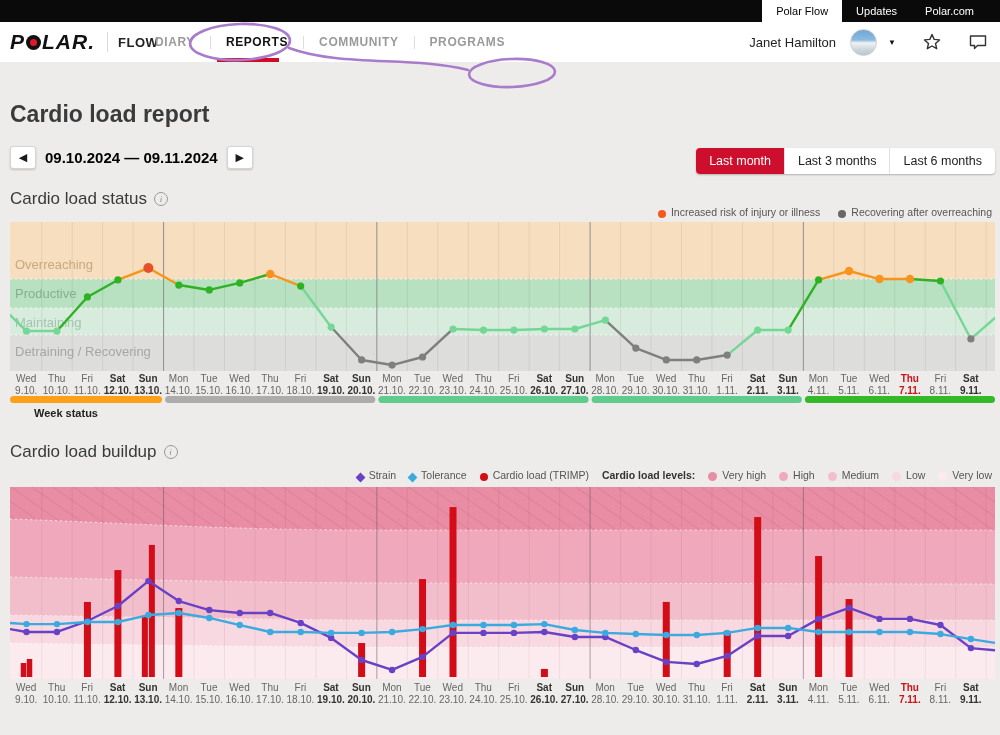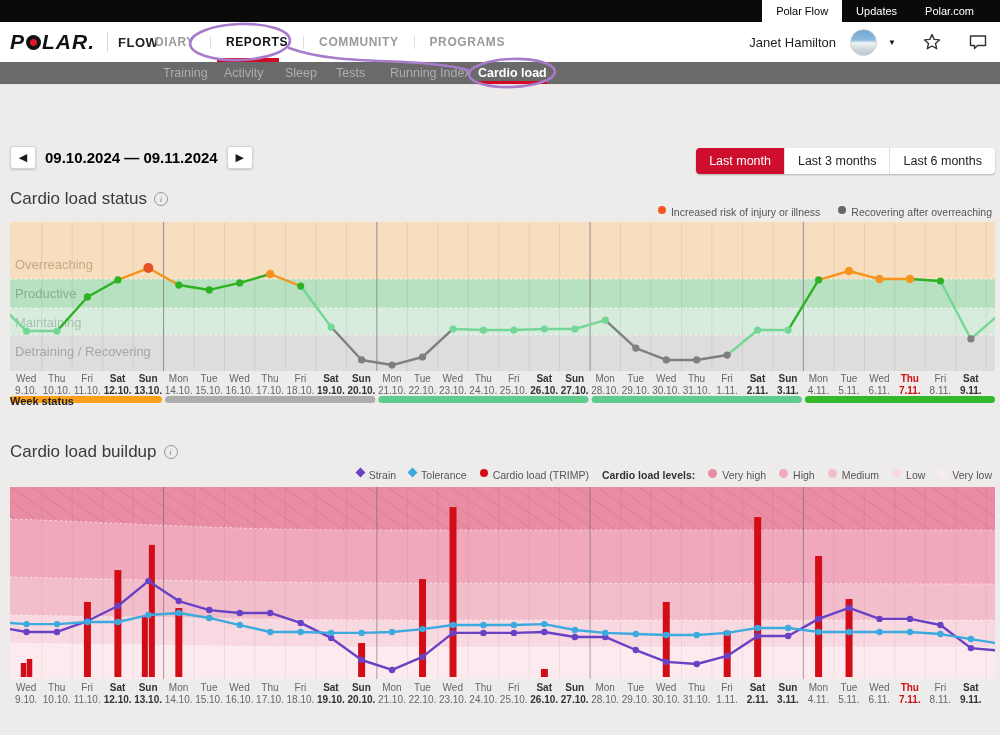--- a/index.html
+++ b/index.html
@@ -49,21 +49,21 @@
   .range-group { position:absolute; right:5px; top:148px; display:flex; background:#fff; border-radius:4px; box-shadow:0 1px 2px rgba(0,0,0,.25); overflow:hidden; }
   .range-btn { font-size:12.5px; color:#222; padding:6px 13px; cursor:pointer; border-left:1px solid #e0e0e0; }
   .range-btn:first-child { border-left:none; }
   .range-btn.active { background:#CE0E2D; color:#fff; }
 
   .section-head { position:absolute; left:10px; display:flex; align-items:center; gap:7px; }
   .section-title { font-size:17px; color:#3a3a3a;text-align:right; }
   .info-icon { width:14px; height:14px; border:1px solid #9a9a9a; border-radius:50%; color:#8a8a8a; font-size:9px; font-style:italic; font-family:"Liberation Serif",serif; display:flex; align-items:center; justify-content:center; cursor:pointer; }
 
   .legend-row { position:absolute; display:flex; align-items:center; gap:18px; font-size:10.5px; color:#555; }
-  .legend-item { display:flex; align-items:flex-start; gap:5px; }
+  .legend-item { display:flex; align-items:flex-end; gap:5px; }
   .dot { width:8px; height:8px; border-radius:50%; }
   .diamond { width:7px; height:7px; transform:rotate(45deg); }
   .lvl-dot { width:9px; height:9px; border-radius:50%; }
   .legend-bold { font-weight:bold; color:#333; }
 
   .chart-svg { position:absolute; left:10px; display:block; }
 
   .day-strip { position:absolute; left:10px; width:985px; display:flex; padding-left:1px; }
   .day-cell { width:30.47px; text-align:center; font-size:10px; color:#666; line-height:11.5px; flex-shrink:0; }
   .day-cell.bold { font-weight:bold; color:#333; }
@@ -114,36 +114,28 @@
           </svg>
       </span>
       <span class="icon-btn">
         <svg width="20" height="18" viewBox="0 0 20 18">
             <path d="M2.5 3h15v9.5h-8l-3 3v-3h-4z" fill="none" stroke="#333" stroke-width="1.4" stroke-linejoin="round"></path>
           </svg>
       </span>
     </div>
   </div>
 
-  <div class="subnav">
-    <div class="cardio-underline"></div>
-  <span class="subnav-item" style="left:163px;">Training</span>
-      <span class="subnav-item" style="left:224px;">Activity</span>
-      <span class="subnav-item" style="left:285px;">Sleep</span>
-      <span class="subnav-item" style="left:336px;">Tests</span>
-      <span class="subnav-item" style="left:390px;">Running Index</span>
-      <span class="subnav-item active" style="left:478px;">Cardio load</span>
-    </div>
 
   <svg class="annotation" viewBox="0 0 1000 80">
     <ellipse cx="240" cy="22" rx="50" ry="18" fill="none" stroke="#A87BCB" stroke-width="2.6" transform="rotate(-2 240 22)"></ellipse>
     <path d="M289 28 C 340 47, 415 36, 468 50" fill="none" stroke="#A87BCB" stroke-width="2.6" stroke-linecap="round"></path>
     <ellipse cx="512" cy="53" rx="43" ry="14" fill="none" stroke="#A87BCB" stroke-width="2.6" transform="rotate(-2 512 53)"></ellipse>
   </svg>
 
+  <h1 class="page-title">Cardio load report</h1>
 
   <div class="date-nav">
     <span class="arrow-btn">◀</span>
     <span class="date-range">09.10.2024 — 09.11.2024</span>
     <span class="arrow-btn">▶</span>
   </div>
 
   <div class="range-group">
       <span class="range-btn active">Last month</span>
       <span class="range-btn">Last 3 months</span>
@@ -317,21 +309,21 @@
       <div class="day-cell"><span>Fri</span><br><span>8.11.</span></div>
       <div class="day-cell bold"><span>Sat</span><br><span>9.11.</span></div>
     </div>
   <svg class="chart-svg" style="top:395px;" width="985" height="9" viewBox="0 0 985 9">
       <rect x="0" y="1" width="152.06" height="7" rx="3.5" fill="#FBA018"></rect>
       <rect x="155.125" y="1" width="210.19" height="7" rx="3.5" fill="#ACACAC"></rect>
       <rect x="368.38" y="1" width="210.19000000000005" height="7" rx="3.5" fill="#5FCB8C"></rect>
       <rect x="581.635" y="1" width="210.19000000000005" height="7" rx="3.5" fill="#5FCB8C"></rect>
       <rect x="794.89" y="1" width="190.11" height="7" rx="3.5" fill="#34B92B"></rect>
     </svg>
-  <div class="week-caption" style="top:395px;">Week status</div>
+  <div class="week-caption" style="top:407px;margin-left:24px;">Week status</div>
 
   <div class="section-head" style="top:442px;">
     <span class="section-title">Cardio load buildup</span>
     <span class="info-icon">i</span>
   </div>
   <div class="legend-row" style="top:469px; right:8px; gap:13px;">
       <span class="legend-item">
         <span class="diamond" style="background:#6841C5"></span>
         <span>Strain</span>
       </span>

